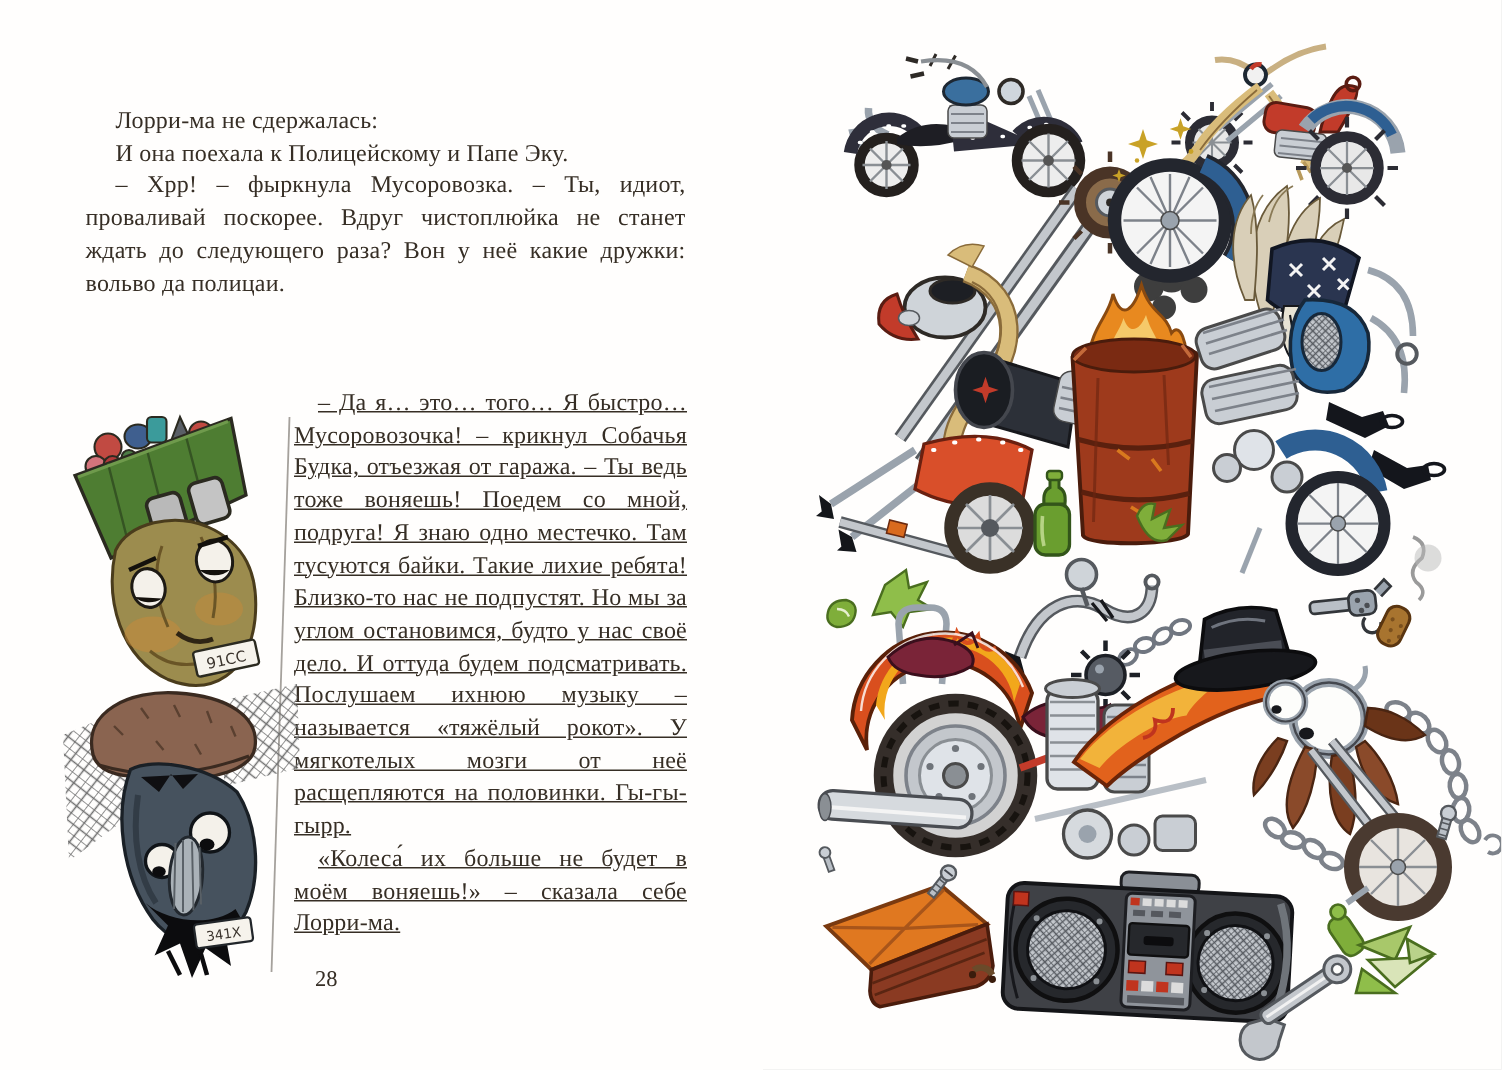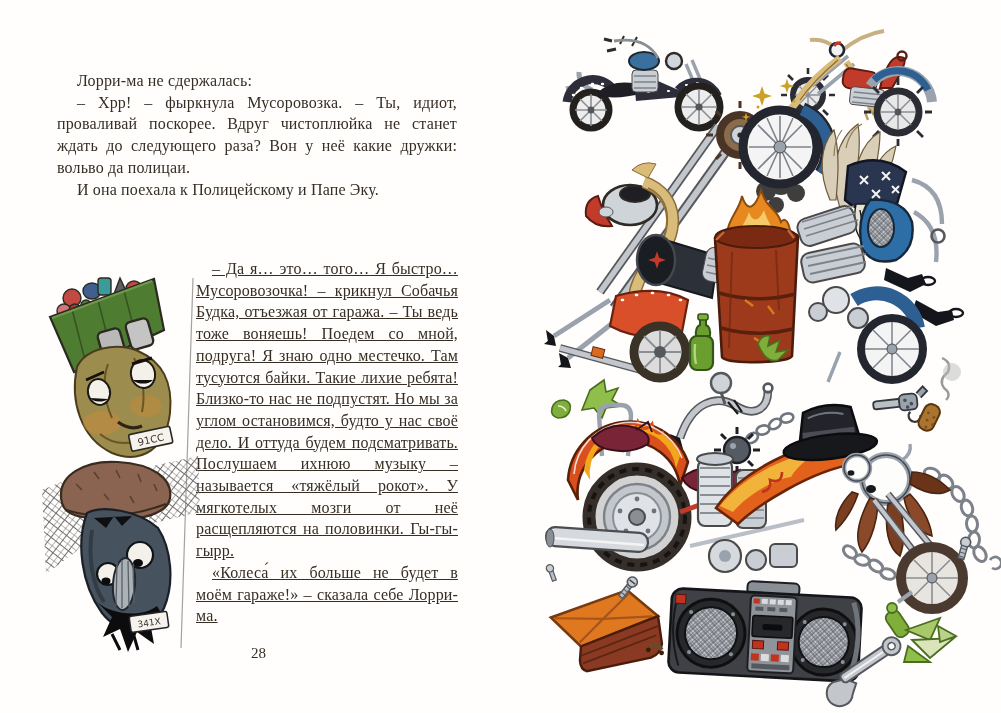--- a/index.html
+++ b/index.html
@@ -3,38 +3,38 @@
 <meta charset="utf-8">
 <style>
   html,body{margin:0;padding:0;background:#e9e9e9;}
   .stage{position:relative;width:1001px;height:713px;background:#fffefd;overflow:hidden;
          font-family:"Liberation Serif","DejaVu Serif",serif;color:#362e25;}
   .text-block{position:absolute;text-align:justify;font-size:16px;line-height:21.7px;letter-spacing:.15px;}
   .text-block p{margin:0;text-indent:20px;}
   .block-a{left:57px;top:70px;width:400px;}
   .block-b{left:196px;top:258px;width:262px;text-decoration:underline;}
   .block-b p{text-indent:16px;}
-  .page-number{position:absolute;left:210px;top:645px;width:56px;text-align:right;font-size:15px;}
+  .page-number{position:absolute;left:210px;top:645px;width:56px;text-align:left;font-size:15px;}
   .illu{position:absolute;}
   svg text{font-family:"DejaVu Sans","Liberation Sans",sans-serif;}
 </style>
 </head>
 <body>
 
 <div class="stage">
 
   <div class="text-block block-a">
     <p>Лорри-ма не сдержалась:</p>
+    <p>И она поехала к Полицейскому и Папе Эку.</p>
     <p>– Хрр! – фыркнула Мусоровозка. – Ты, идиот, проваливай поскорее. Вдруг чистоплюйка не станет ждать до следующего раза? Вон у неё какие дружки: вольво да полицаи.</p>
-    <p>И она поехала к Полицейскому и Папе Эку.</p>
   </div>
 
   <div class="text-block block-b">
     <p>– Да я… это… того… Я быстро… Мусоровозочка! – крикнул Собачья Будка, отъезжая от гаража. – Ты ведь тоже воняешь! Поедем со мной, подруга! Я знаю одно местечко. Там тусуются байки. Такие лихие ребята! Близко-то нас не подпустят. Но мы за углом остановимся, будто у нас своё дело. И оттуда будем подсматривать. Послушаем ихнюю музыку – называется «тяжёлый рокот». У мягкотелых мозги от неё расщепляются на половинки. Гы-гы-гырр.</p>
-    <p>«Колеса́ их больше не будет в моём гараже!» – сказала себе Лорри-ма.</p>
+    <p>«Колеса́ их больше не будет в моём воняешь!» – сказала себе Лорри-ма.</p>
   </div>
 
   <div class="page-number">28</div>
 
   <svg class="illu" style="left:42px;top:272px" width="160" height="380" viewBox="0 0 160 380">
     <defs>
       <pattern id="wire" width="11" height="11" patternUnits="userSpaceOnUse" patternTransform="rotate(38)">
         <path d="M0,0 H11 M0,5.5 H11 M0,0 V11 M5.5,0 V11" stroke="#6f6f6f" stroke-width="1" fill="none"></path>
       </pattern>
     </defs>

